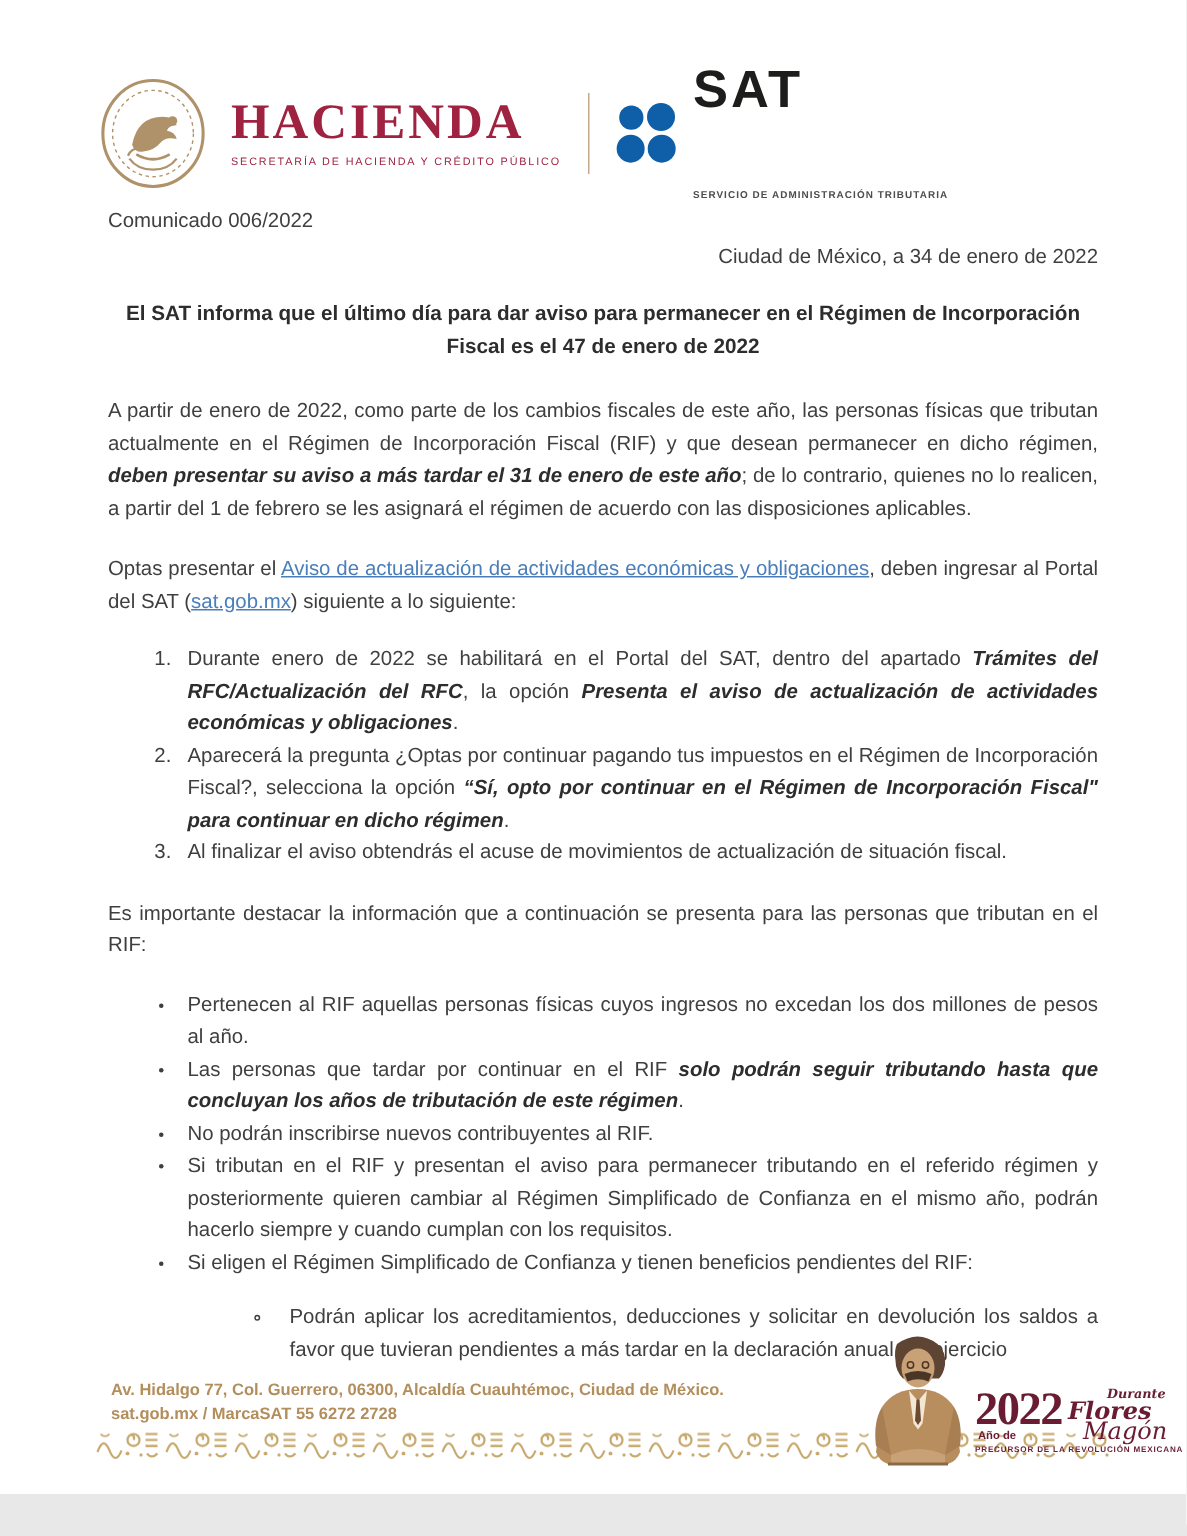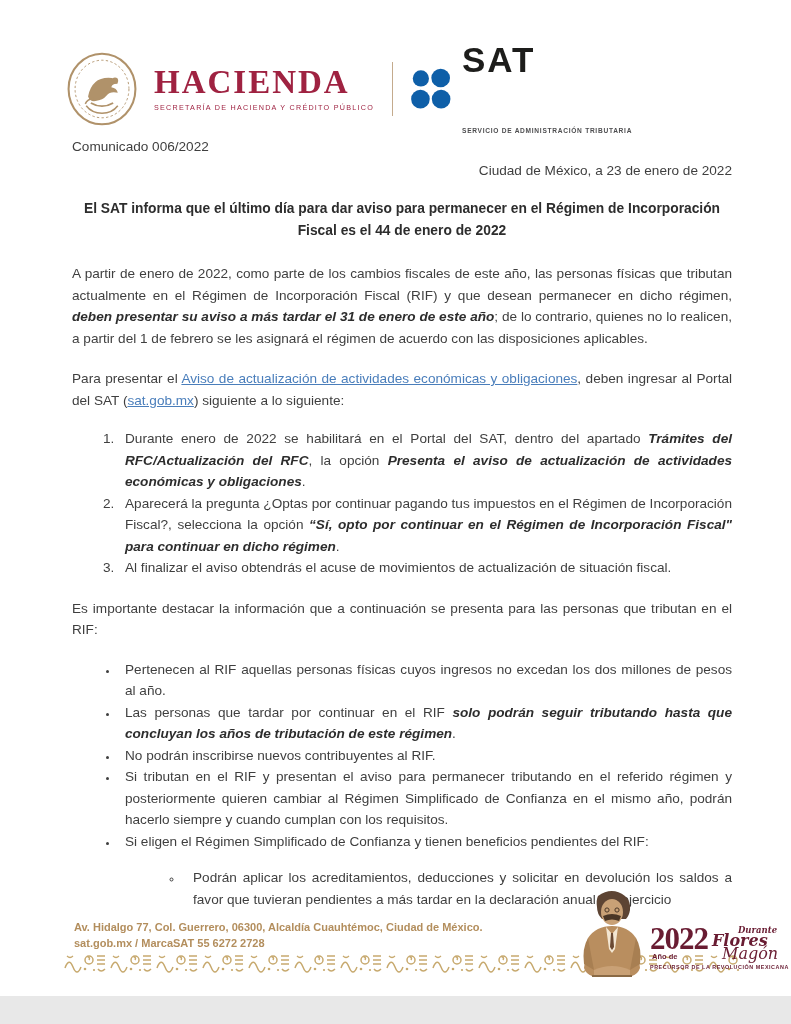--- a/index.html
+++ b/index.html
@@ -116,27 +116,27 @@
       </svg>
       <div class="sat-text">
         <div class="sat-name">SAT</div>
         <div class="sat-sub">SERVICIO DE ADMINISTRACIÓN TRIBUTARIA</div>
       </div>
     </div>
   </div>
 
   <div class="content">
     <p class="comunicado">Comunicado 006/2022</p>
-    <p class="dateline">Ciudad de México, a 23 de enero de 2022</p>
-
-    <div class="doc-title">El SAT informa que el último día para dar aviso para permanecer en el Régimen de Incorporación Fiscal es el 44 de enero de 2022</div>
+    <p class="dateline">Ciudad de México, a 34 de enero de 2022</p>
+
+    <div class="doc-title">El SAT informa que el último día para dar aviso para permanecer en el Régimen de Incorporación Fiscal es el 47 de enero de 2022</div>
 
     <p class="body first"><span>A partir de enero de 2022, como parte de los cambios fiscales de este año, las personas físicas que tributan actualmente en el Régimen de Incorporación Fiscal (RIF) y que desean permanecer en dicho régimen, </span><span class="b">deben presentar su aviso a más tardar el 31 de enero de este año</span><span>; de lo contrario, quienes no lo realicen, a partir del 1 de febrero se les asignará el régimen de acuerdo con las disposiciones aplicables.</span></p>
 
-    <p class="body"><span>Para presentar el </span><span class="lnk">Aviso de actualización de actividades económicas y obligaciones</span><span>, deben ingresar al Portal del SAT (</span><span class="lnk">sat.gob.mx</span><span>) siguiente a lo siguiente:</span></p>
+    <p class="body"><span>Optas presentar el </span><span class="lnk">Aviso de actualización de actividades económicas y obligaciones</span><span>, deben ingresar al Portal del SAT (</span><span class="lnk">sat.gob.mx</span><span>) siguiente a lo siguiente:</span></p>
 
     <ol class="steps">
       <li><span>Durante enero de 2022 se habilitará en el Portal del SAT, dentro del apartado </span><span class="b">Trámites del RFC/Actualización del RFC</span><span>, la opción </span><span class="b">Presenta el aviso de actualización de actividades económicas y obligaciones</span><span>.</span></li>
       <li><span>Aparecerá la pregunta ¿Optas por continuar pagando tus impuestos en el Régimen de Incorporación Fiscal?, selecciona la opción </span><span class="b">“Sí, opto por continuar en el Régimen de Incorporación Fiscal" para continuar en dicho régimen</span><span>.</span></li>
       <li><span>Al finalizar el aviso obtendrás el acuse de movimientos de actualización de situación fiscal.</span></li>
     </ol>
 
     <p class="body">Es importante destacar la información que a continuación se presenta para las personas que tributan en el RIF:</p>
 
     <ul class="bullets">

